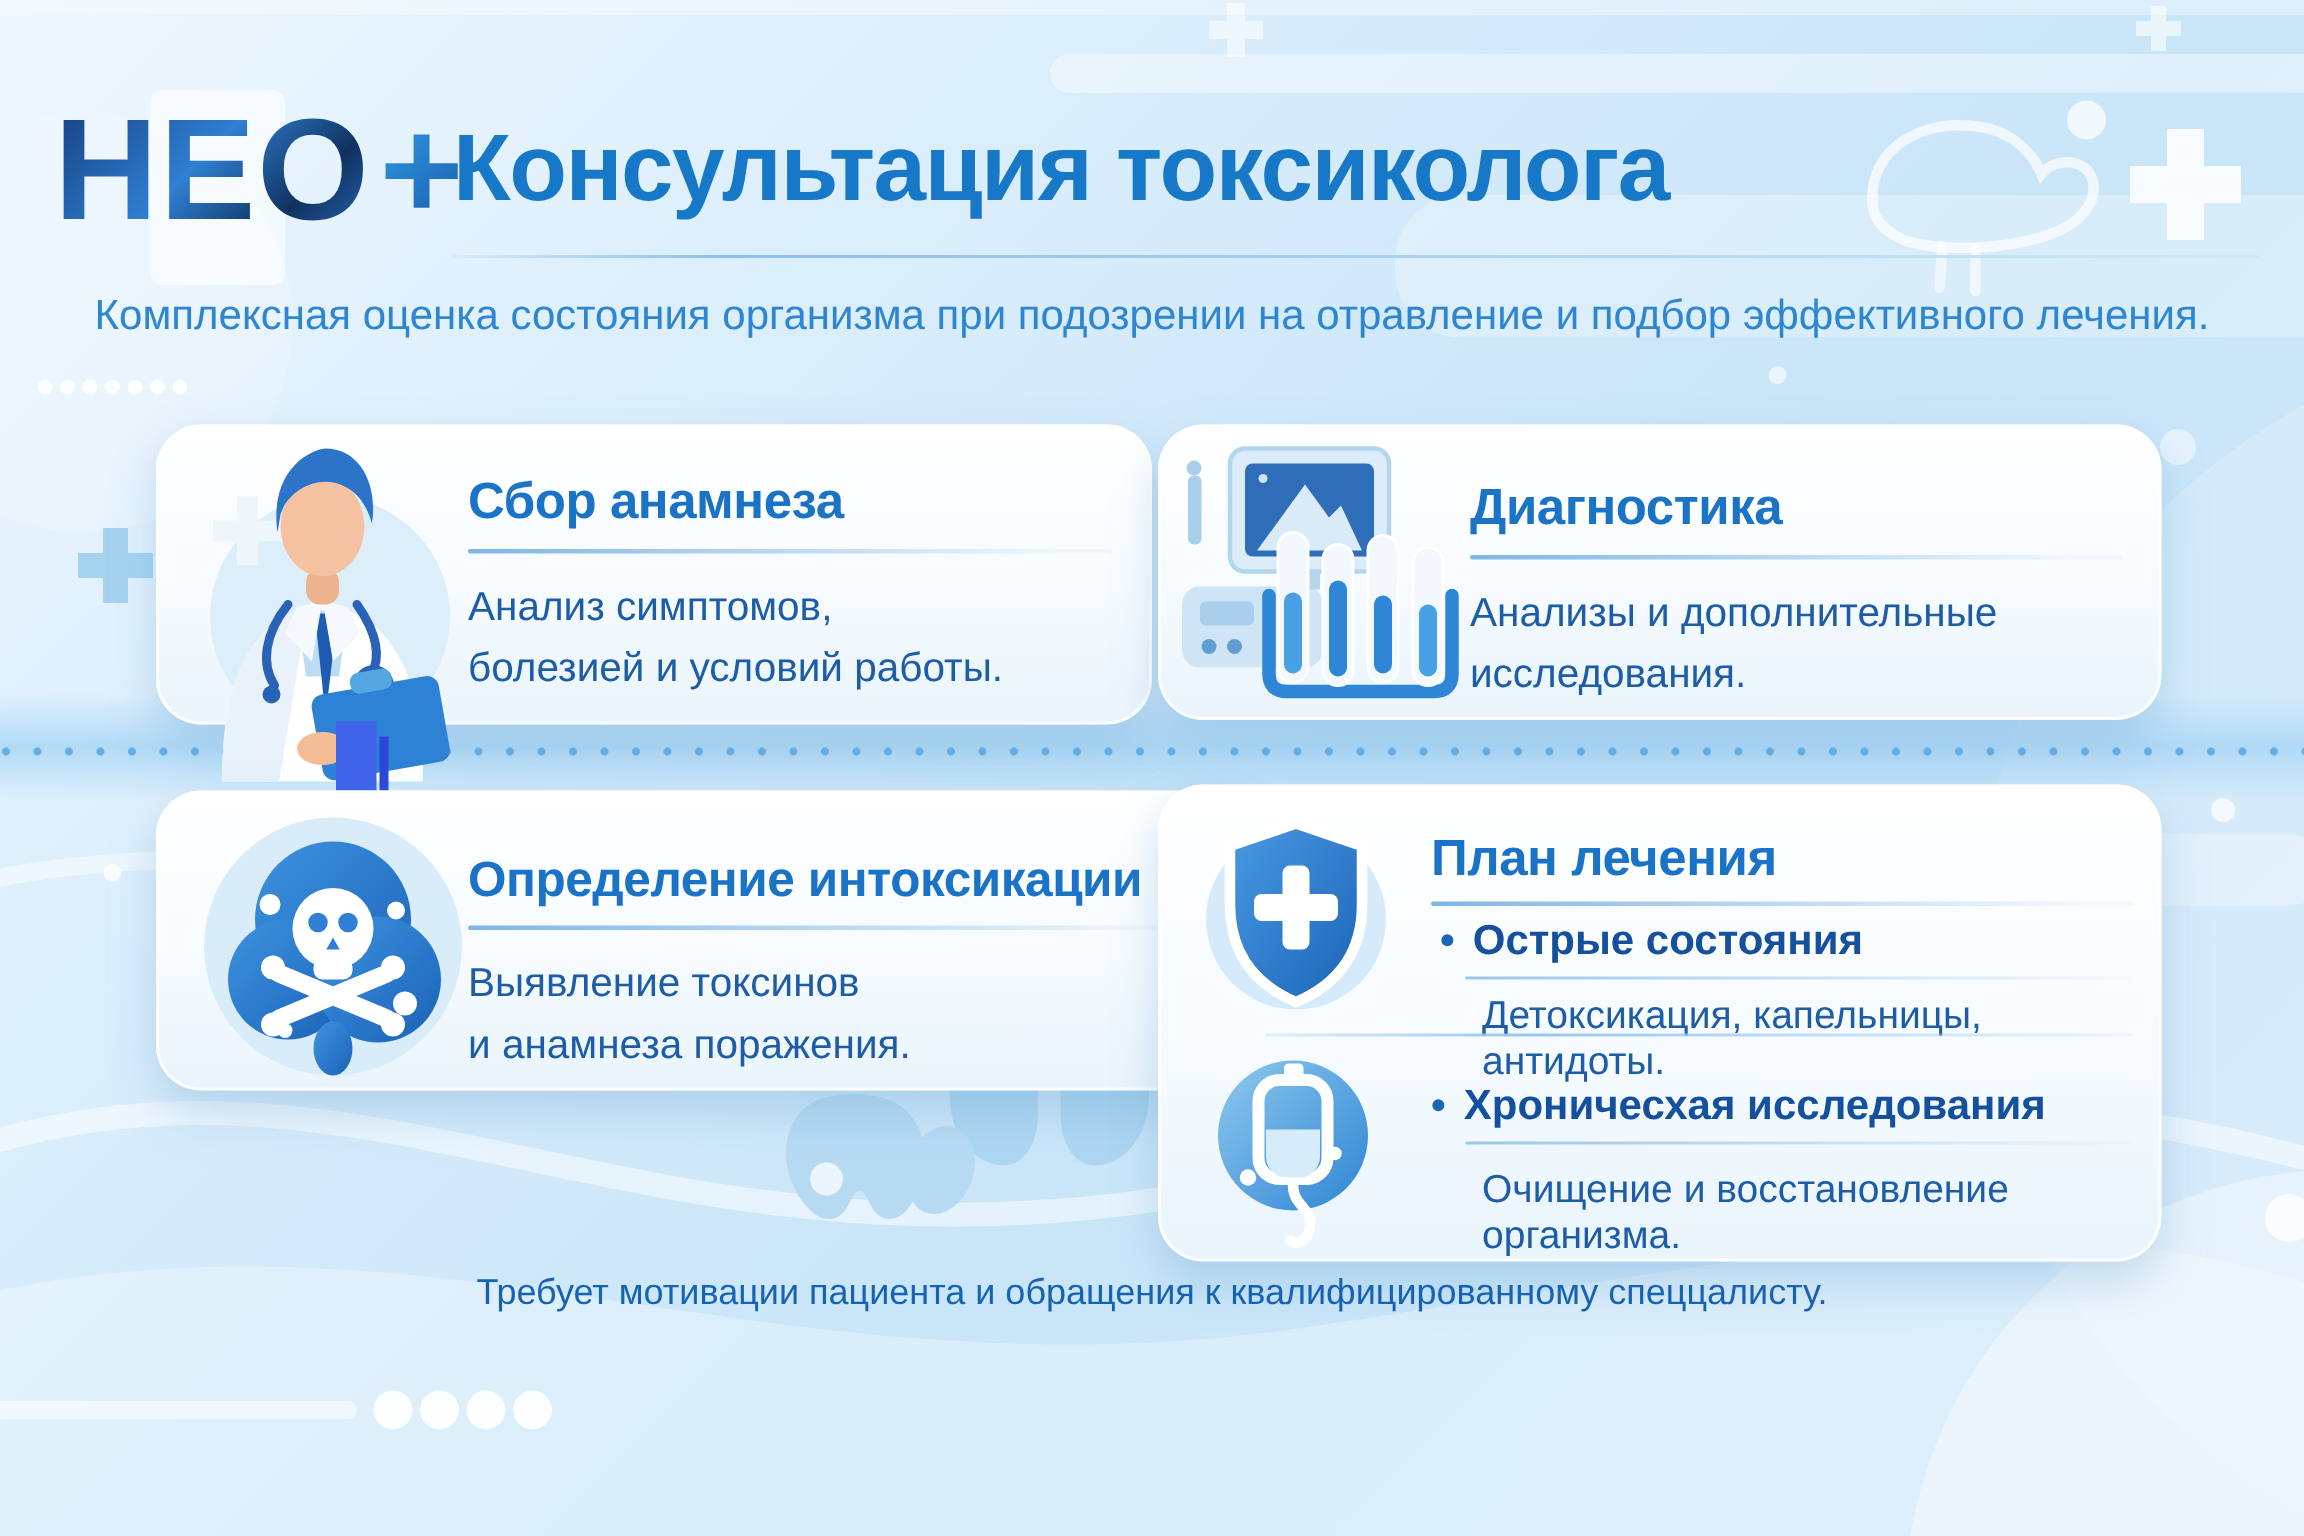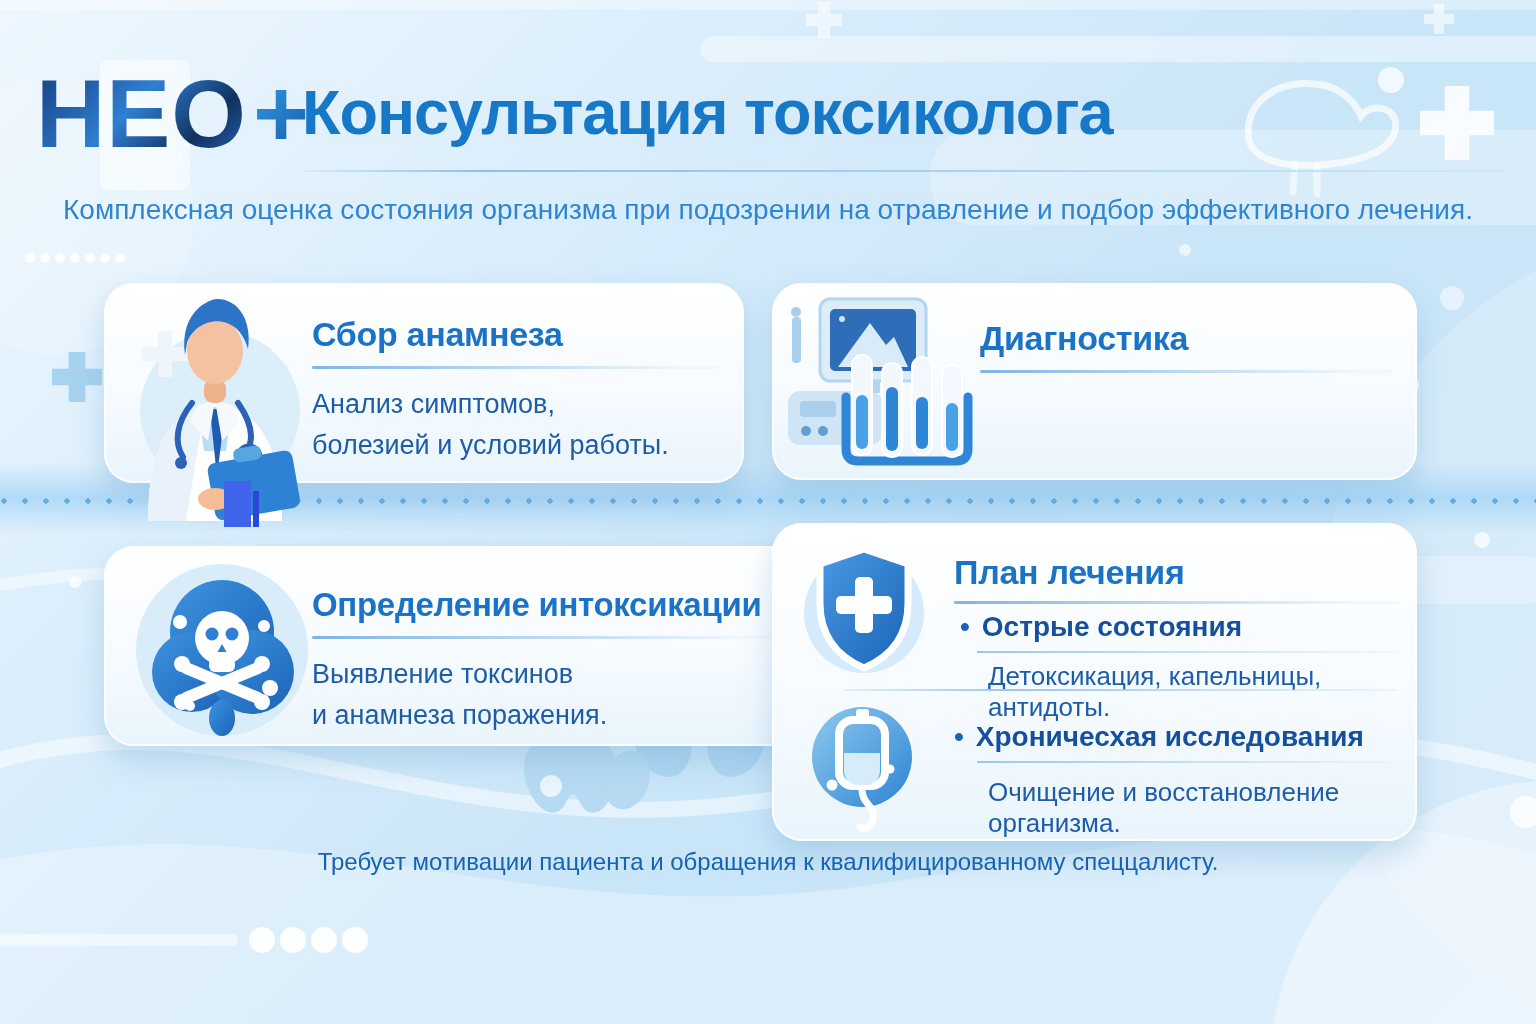--- a/index.html
+++ b/index.html
@@ -26,24 +26,24 @@
   
   .mid-band{left:0;top:462px;width:1536px;height:72px;
     background:linear-gradient(180deg,rgba(176,218,247,0) 0%,rgba(166,213,246,.8) 50%,rgba(176,218,247,0) 100%);}
   .dotline{left:0;top:497px;width:1536px;height:8px;opacity:.85;
     background-image:radial-gradient(circle at 4px 4px,#55a5e2 0 2.5px,rgba(0,0,0,0) 2.8px);
     background-size:21px 8px;background-repeat:repeat-x;}
 
   
   .card{position:absolute;border-radius:30px;overflow:visible;
     background:linear-gradient(180deg,#ffffff 0%,#f6fbff 55%,#e9f4fc 100%);
-    box-shadow:0 14px 30px rgba(110,165,210,.35), inset 0 0 0 2px rgba(255,255,255,.8);}
+    box-shadow:0 14px 30px rgba(110,165,210,.35), inset 0 0 0 2px rgba(255,255,255,.8);padding-left:24px;}
   .card1{left:104px;top:283px;width:640px;height:200px}
   .card2{left:772px;top:283px;width:645px;height:197px}
-  .card3{left:104px;top:546px;width:706px;height:200px}
+  .card3{left:104px;top:527px;width:706px;height:200px}
   .card4{left:772px;top:523px;width:645px;height:318px}
   .card-head{font-size:34px;font-weight:700;color:#1a73c6;letter-spacing:-.3px}
   .card-rule{height:3px;border-radius:2px;
     background:linear-gradient(90deg,#7fb6e4,rgba(190,221,244,.15) 92%);}
   .card-body{font-size:27px;font-weight:500;color:#1d5da8;line-height:1.5}
   .ctext{position:absolute;left:208px;top:32px;right:26px}
   .ctext .card-rule{margin:12px 0 15px}
 
   
   .c4-title{position:absolute;left:182px;top:30px}
@@ -209,20 +209,24 @@
           <rect x="74" y="4" width="20" height="98" rx="10" fill="#f2f8fd" stroke="#ffffff" stroke-width="2"></rect>
           <rect x="78" y="44" width="12" height="52" rx="6" fill="#2f86d6"></rect>
           <rect x="104" y="12" width="20" height="92" rx="10" fill="#f2f8fd" stroke="#ffffff" stroke-width="2"></rect>
           <rect x="108" y="50" width="12" height="48" rx="6" fill="#4aa0e4"></rect>
         </g>
       </g>
     </svg>
     <div class="ctext" style="top:36px">
       <div class="card-head">Диагностика</div>
       <div class="card-rule"></div>
+      <div class="card-body">
+        <div>Анализы и дополнительные</div>
+        <div>исследования.</div>
+      </div>
     </div>
   </div>
 
   <div class="card card3">
     <svg class="abs" style="left:30px;top:14px" width="180" height="182" viewBox="0 0 180 182">
       <defs>
         <linearGradient id="pgrad" x1="0" y1="0" x2="1" y2="1">
           <stop offset="0" stop-color="#3e93e0"></stop>
             <stop offset="1" stop-color="#1b63b8"></stop>
         </linearGradient>

